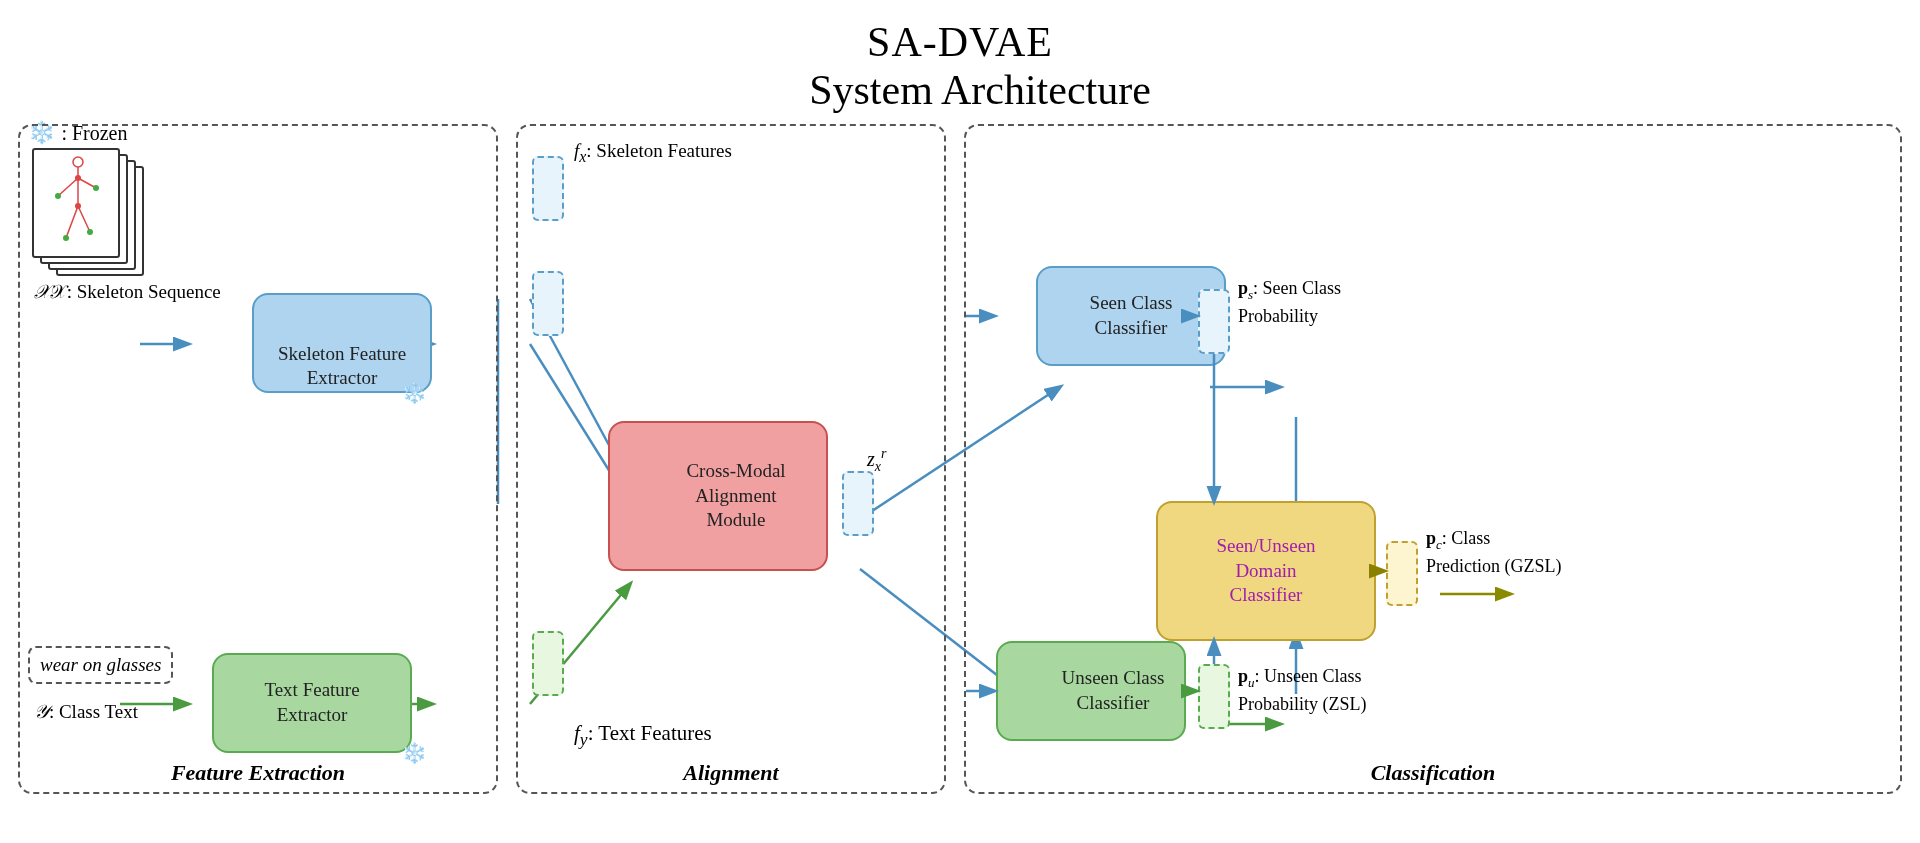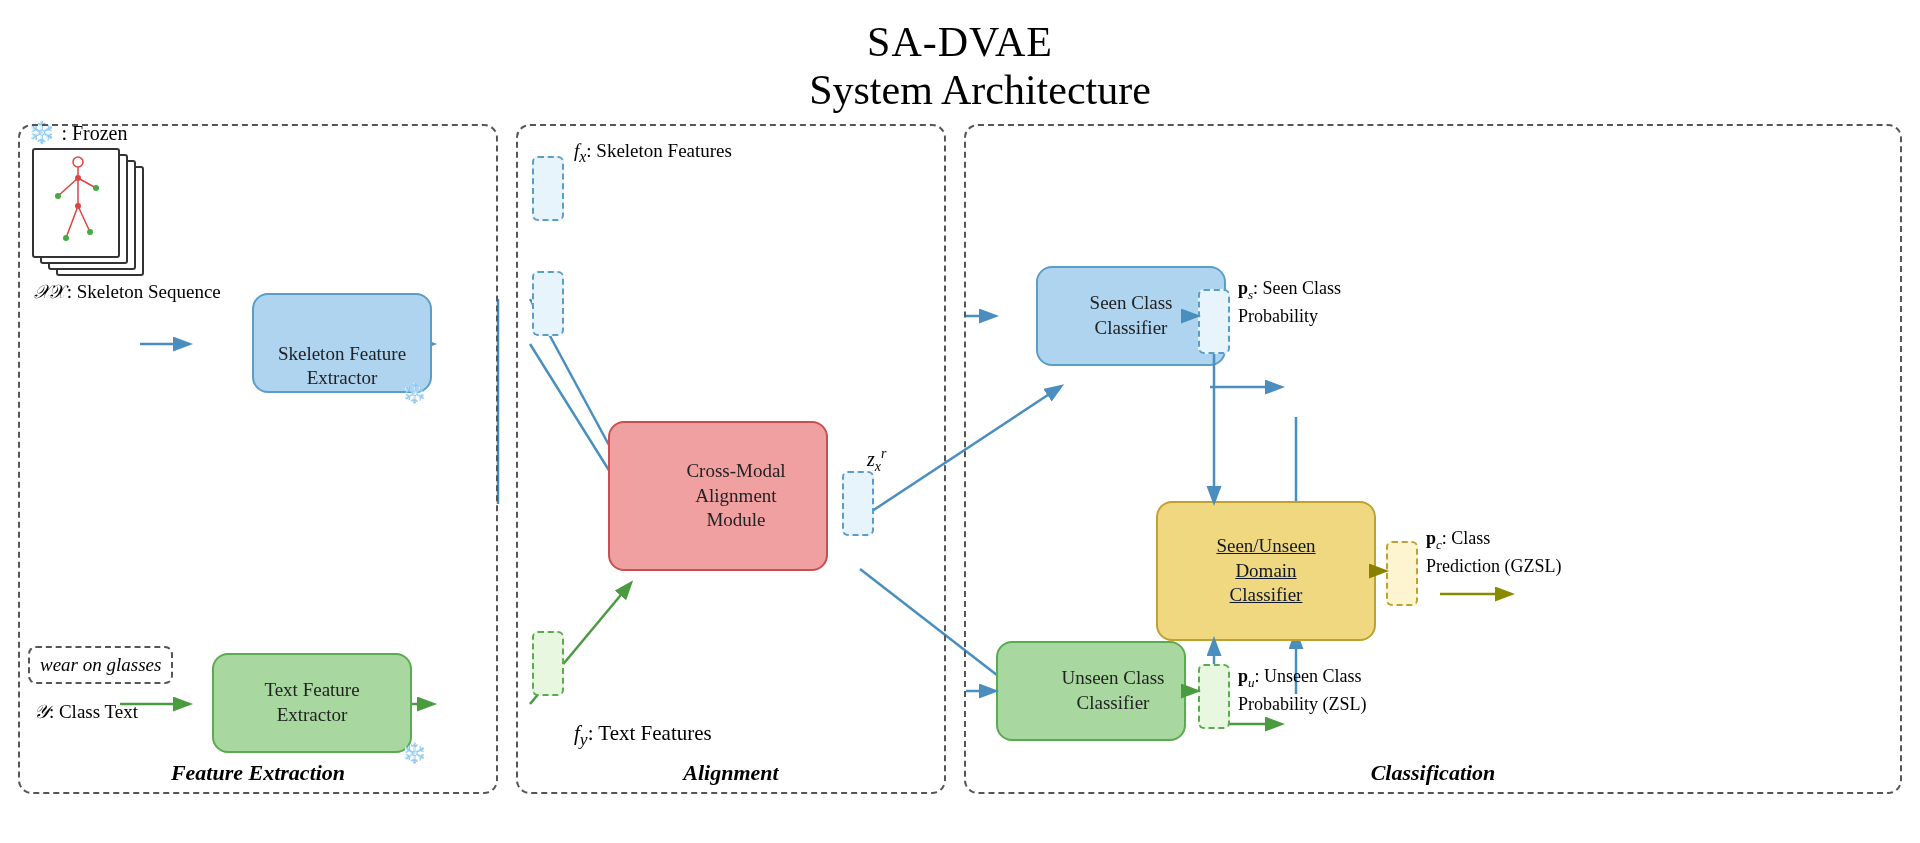--- a/index.html
+++ b/index.html
@@ -113,22 +113,21 @@
 
     .box-green {
       background: #a8d8a0;
       border: 2px solid #5aaa50;
       color: #222;
     }
 
     .box-yellow {
       background: #f0d880;
       border: 2px solid #c0a030;
-      color: #0f172a;
-      text-decoration: underline;
+      color: #a21caf;
     }
 
     
     .dbox {
       border: 2px dashed;
       border-radius: 6px;
       position: absolute;
       width: 32px;
       height: 60px;
     }

